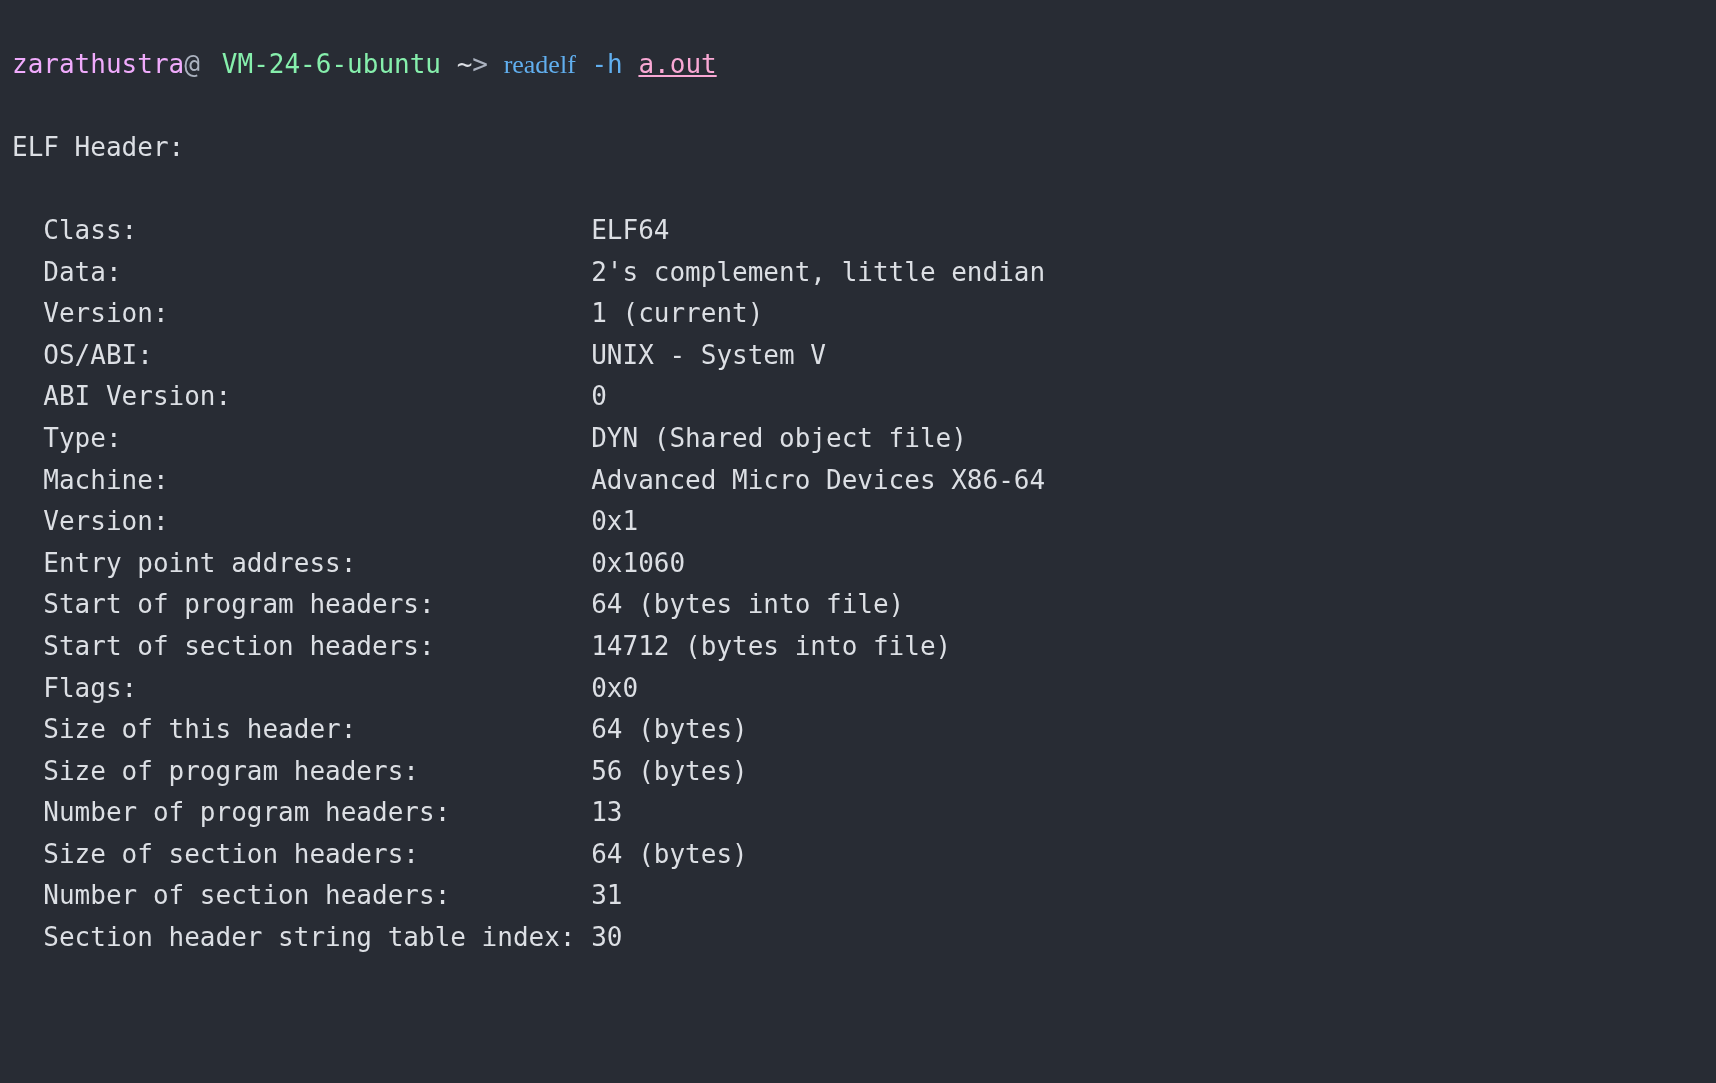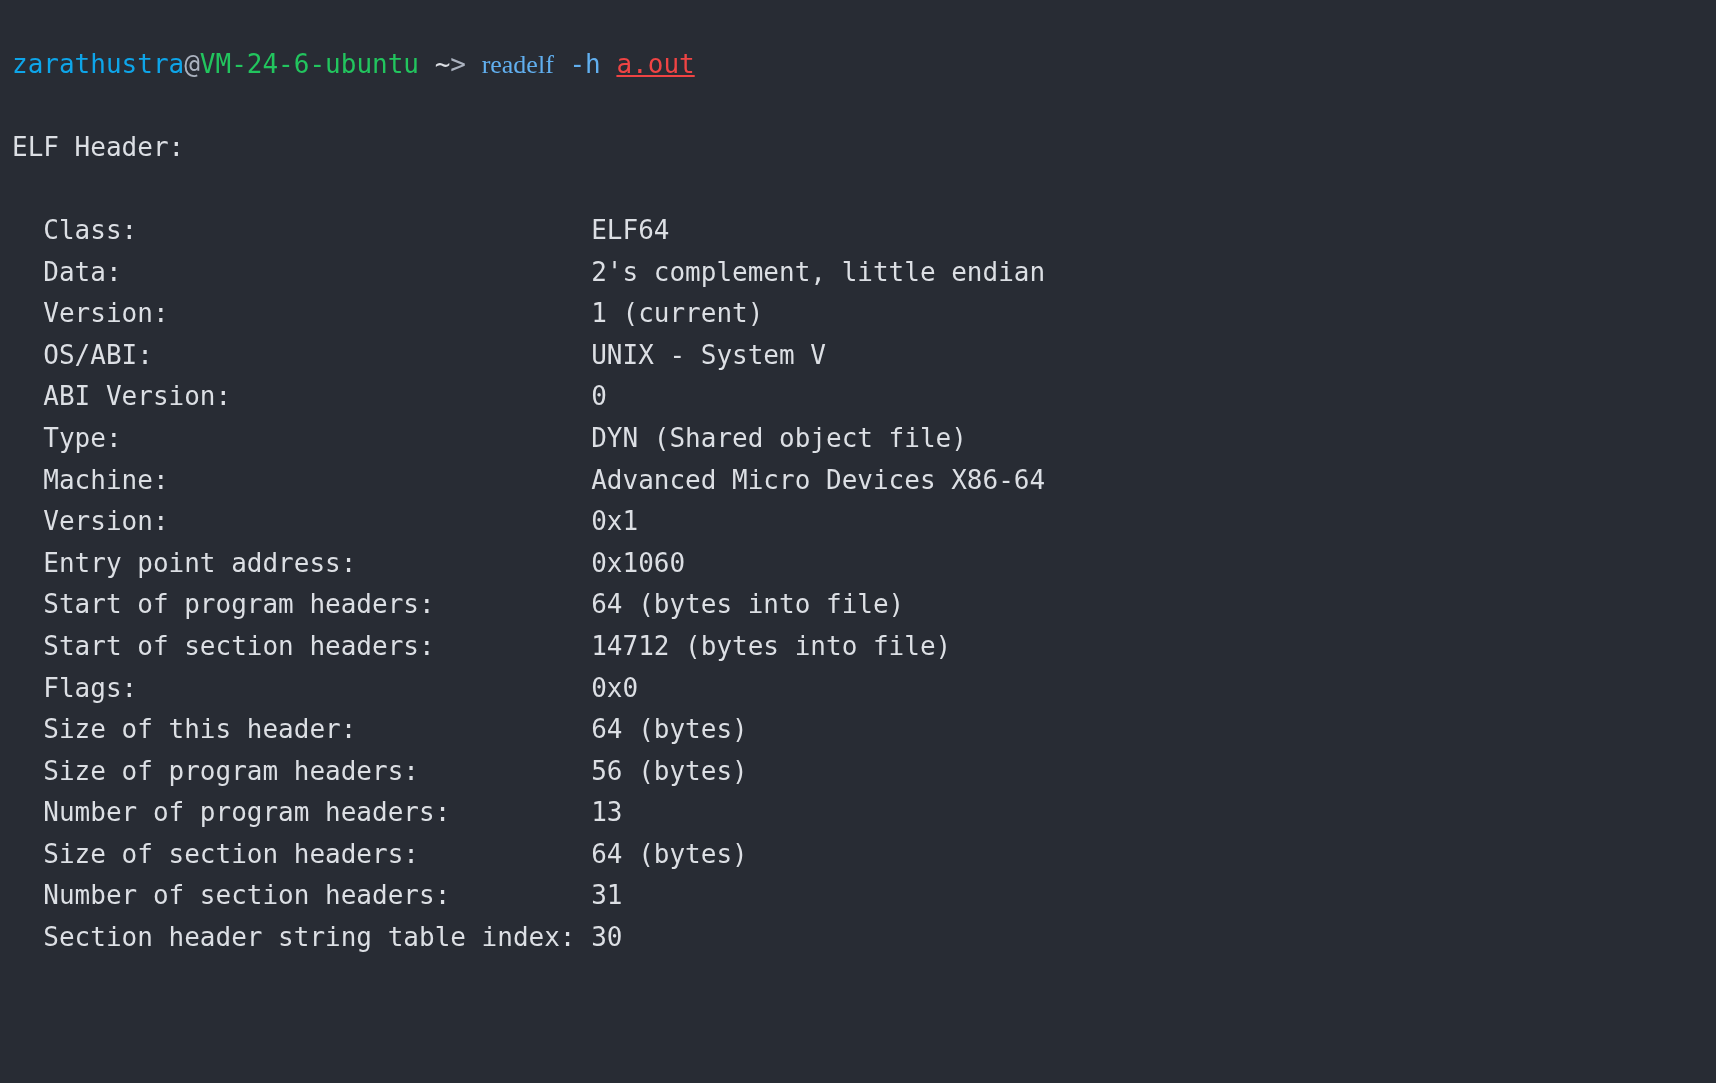--- a/index.html
+++ b/index.html
@@ -12,28 +12,28 @@
     line-height: 1.6;
     width: 1716px;
     height: 1083px;
     overflow: hidden;
     font-variant-ligatures: none;
   }
   .terminal {
     padding: 2px 12px 0 12px;
     white-space: pre;
   }
-  .prompt-user { color: #0ea5e9; }
-  .prompt-host { color: #22c55e; }
+  .prompt-user { color: #f0abfc; }
+  .prompt-host { color: #86efac; padding-left: 22px; }
   .prompt-at   { color: #abb2bf; }
   .prompt-path { color: #dcdfe4; }
   .prompt-arrow{ color: #abb2bf; }
   .cmd         { color: #61afef; font-family: Liberation Serif, serif; }
   .cmd-arg     { color: #61afef; }
-  .cmd-file    { color: #ef4444; text-decoration: underline; margin-top: 40px; }
+  .cmd-file    { color: #f9a8d4; text-decoration: underline; margin-top: 40px; }
   .out         { color: #dcdfe4; }
 </style>
 </head>
 <body>
 
 <div class="terminal">
 <div class="line"><span class="prompt-user">zarathustra</span><span class="prompt-at">@</span><span class="prompt-host">VM-24-6-ubuntu</span><span class="prompt-path"> ~</span><span class="prompt-arrow">&gt; </span><span class="cmd">readelf</span><span class="cmd-arg"> -h </span><span class="cmd-file">a.out</span></div>
 <div class="line out">ELF Header:</div>
 <div id="fields-container"><div class="line out"><span>  Class:                             </span><span>ELF64</span></div><div class="line out"><span>  Data:                              </span><span>2's complement, little endian</span></div><div class="line out"><span>  Version:                           </span><span>1 (current)</span></div><div class="line out"><span>  OS/ABI:                            </span><span>UNIX - System V</span></div><div class="line out"><span>  ABI Version:                       </span><span>0</span></div><div class="line out"><span>  Type:                              </span><span>DYN (Shared object file)</span></div><div class="line out"><span>  Machine:                           </span><span>Advanced Micro Devices X86-64</span></div><div class="line out"><span>  Version:                           </span><span>0x1</span></div><div class="line out"><span>  Entry point address:               </span><span>0x1060</span></div><div class="line out"><span>  Start of program headers:          </span><span>64 (bytes into file)</span></div><div class="line out"><span>  Start of section headers:          </span><span>14712 (bytes into file)</span></div><div class="line out"><span>  Flags:                             </span><span>0x0</span></div><div class="line out"><span>  Size of this header:               </span><span>64 (bytes)</span></div><div class="line out"><span>  Size of program headers:           </span><span>56 (bytes)</span></div><div class="line out"><span>  Number of program headers:         </span><span>13</span></div><div class="line out"><span>  Size of section headers:           </span><span>64 (bytes)</span></div><div class="line out"><span>  Number of section headers:         </span><span>31</span></div><div class="line out"><span>  Section header string table index: </span><span>30</span></div></div>
 </div>

